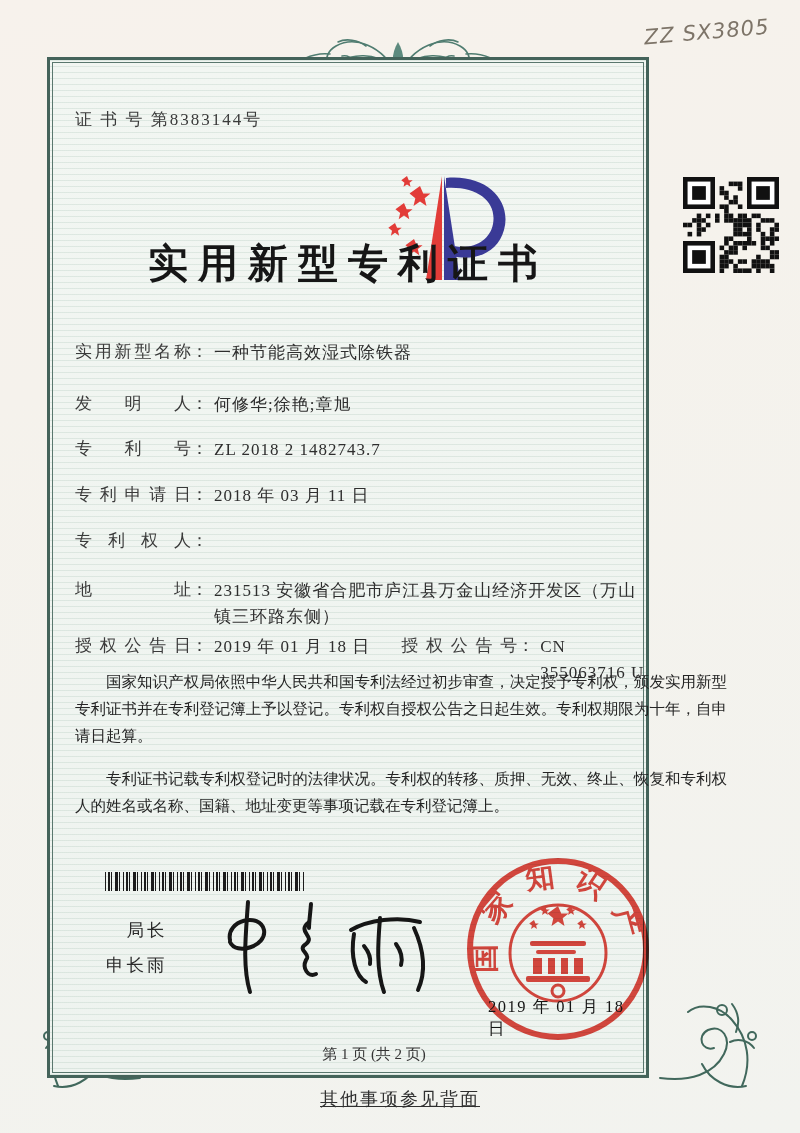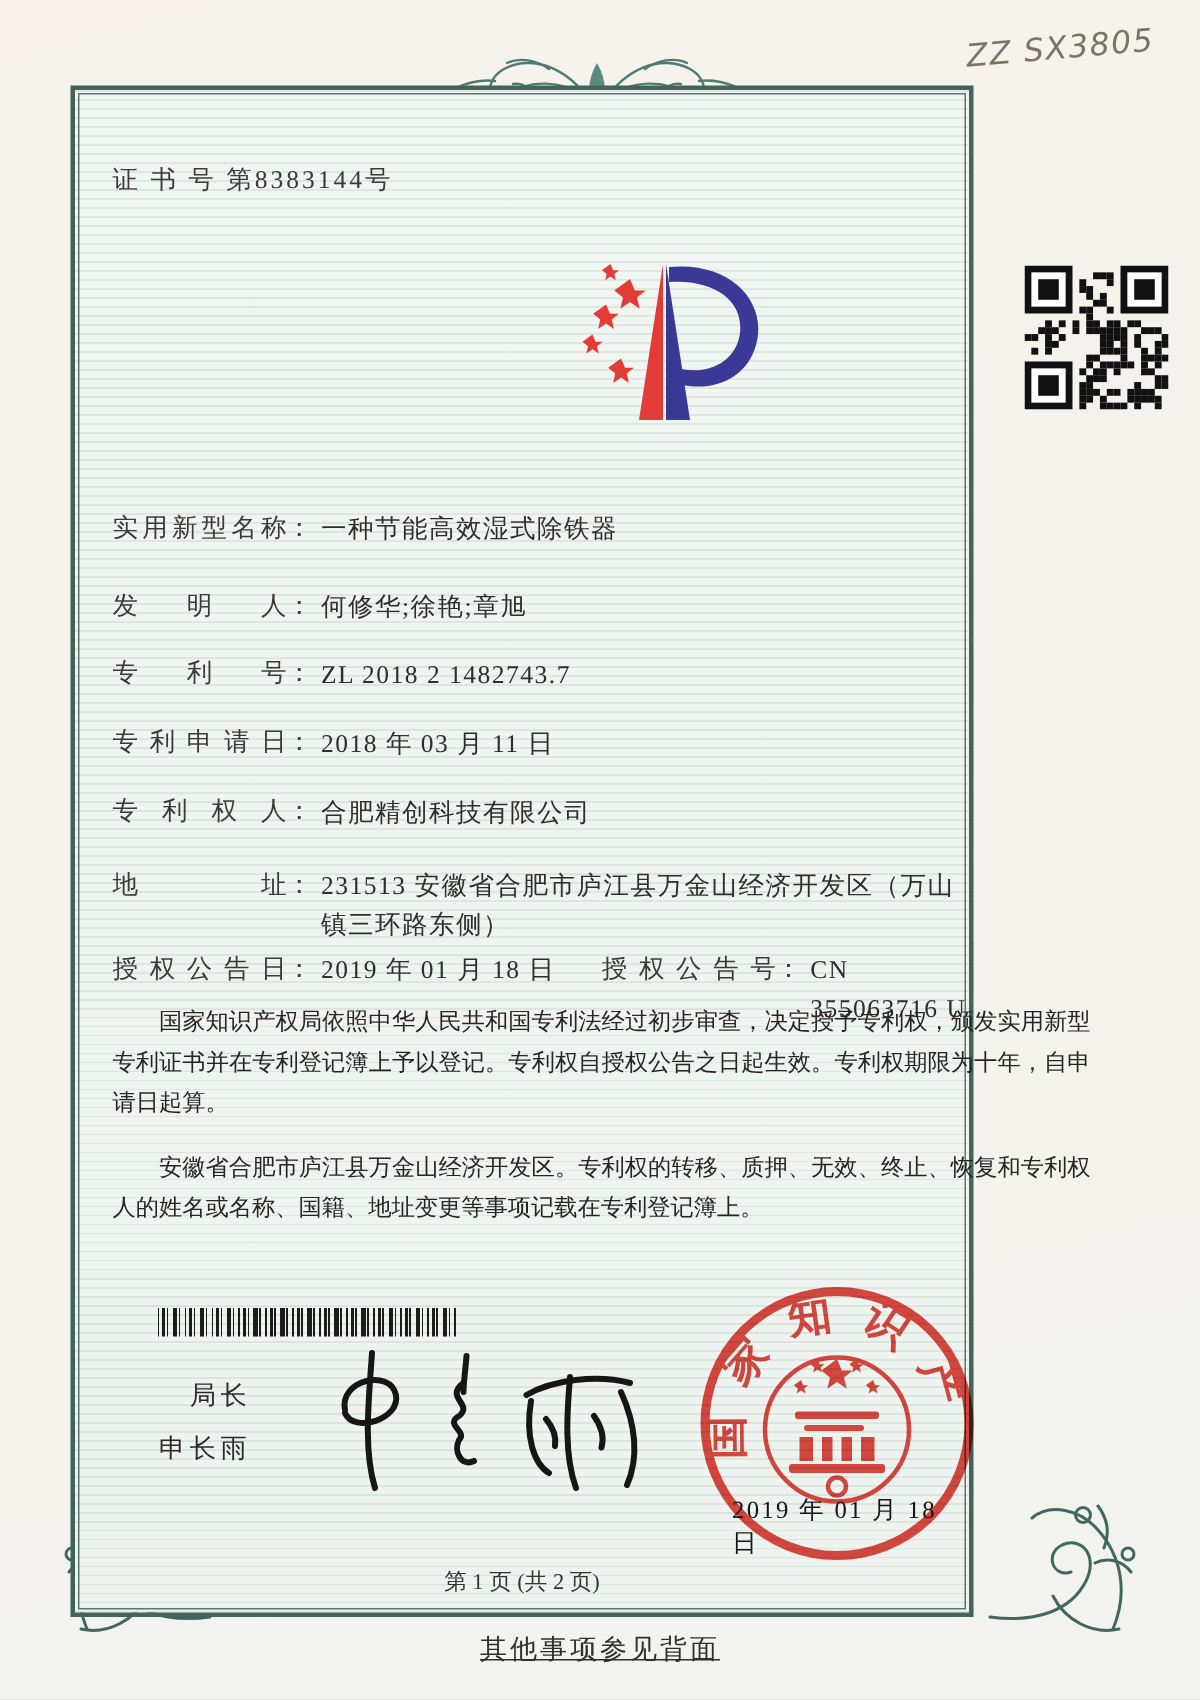--- a/index.html
+++ b/index.html
@@ -31,21 +31,21 @@
   .barcode{left:55px;top:812px;width:200px;height:19px;
     background:repeating-linear-gradient(90deg,
       #1c1c1c 0 1px,transparent 1px 3px,#1c1c1c 3px 5px,transparent 5px 6px,
       #1c1c1c 6px 7px,transparent 7px 10px,#1c1c1c 10px 13px,transparent 13px 14px,
       #1c1c1c 14px 15px,transparent 15px 18px);}
   .signer{left:56px;top:858px;font-size:17.5px;letter-spacing:3px;color:#2a2a2a;}
   .signer div{margin-bottom:11px;text-align:right;}
   .sig-svg{left:158px;top:828px;}
   .seal-svg{left:412px;top:793px;opacity:.9;mix-blend-mode:multiply;}
   .seal-date{left:438px;top:936px;font-size:16.5px;letter-spacing:1.5px;color:#151515;}
-  .page-info{left:0;top:985px;width:100%;text-align:center;font-size:15px;color:#333;}
+  .page-info{left:0;top:985px;width:100%;text-align:center;font-size:15px;color:#333;padding-left:26px;}
   .back-note{left:0;top:1087px;width:100%;text-align:center;font-size:18px;letter-spacing:2px;color:#2f2f2f;text-decoration:underline;}
   .handwritten{left:644px;top:20px;font-size:21px;font-style:italic;color:#7d7468;
     transform:rotate(-5deg);letter-spacing:1px;font-family:"DejaVu Sans",cursive,sans-serif;}
   .logo-svg{left:330px;top:108px;}
   .qr{left:633px;top:117px;width:96px;height:96px;}
   .orn-top{left:270px;top:32px;}
   .orn-bl{left:34px;top:990px;}
   .orn-br{left:656px;top:990px;transform:scaleX(-1);}
 </style>
 </head>
@@ -239,20 +239,21 @@
           <rect x="4.571428571428571" y="4.571428571428571" width="22.857142857142854" height="22.857142857142854" fill="#fff"></rect>
           <rect x="9.142857142857142" y="9.142857142857142" width="13.714285714285714" height="13.714285714285714" fill="#111"></rect>
           <rect x="64" y="0" width="32" height="32" fill="#111"></rect>
           <rect x="68.57142857142857" y="4.571428571428571" width="22.857142857142854" height="22.857142857142854" fill="#fff"></rect>
           <rect x="73.14285714285714" y="9.142857142857142" width="13.714285714285714" height="13.714285714285714" fill="#111"></rect>
           <rect x="0" y="64" width="32" height="32" fill="#111"></rect>
           <rect x="4.571428571428571" y="68.57142857142857" width="22.857142857142854" height="22.857142857142854" fill="#fff"></rect>
           <rect x="9.142857142857142" y="73.14285714285714" width="13.714285714285714" height="13.714285714285714" fill="#111"></rect>
         </svg></div>
 
+    <div class="abs page-title">实用新型专利证书</div>
 
     <div class="frow" style="top:280px">
       <span class="flabel">实用新型名称</span>
         <span class="fcolon">：</span>
         <span class="fvalue">一种节能高效湿式除铁器</span>
     </div>
     <div class="frow" style="top:332px">
       <span class="flabel">发明人</span>
         <span class="fcolon">：</span>
         <span class="fvalue">何修华;徐艳;章旭</span>
@@ -263,39 +264,38 @@
         <span class="fvalue">ZL 2018 2 1482743.7</span>
     </div>
     <div class="frow" style="top:423px">
       <span class="flabel">专利申请日</span>
         <span class="fcolon">：</span>
         <span class="fvalue">2018 年 03 月 11 日</span>
     </div>
     <div class="frow" style="top:469px">
       <span class="flabel">专利权人</span>
         <span class="fcolon">：</span>
-        <span class="fvalue">合肥精创科技有限公司</span>
     </div>
     <div class="frow" style="top:518px">
       <span class="flabel">地址</span>
         <span class="fcolon">：</span>
         <span class="fvalue">231513 安徽省合肥市庐江县万金山经济开发区（万山镇三环路东侧）</span>
     </div>
     <div class="frow" style="top:574px">
       <span class="flabel">授权公告日</span>
         <span class="fcolon">：</span>
         <span class="fvalue grant-val">2019 年 01 月 18 日</span>
       <span class="flabel" style="margin-left:28px">授权公告号</span>
         <span class="fcolon">：</span>
         <span class="fvalue">CN 355063716 U</span>
     </div>
 
     <div class="abs paras">
       <p>国家知识产权局依照中华人民共和国专利法经过初步审查，决定授予专利权，颁发实用新型专利证书并在专利登记簿上予以登记。专利权自授权公告之日起生效。专利权期限为十年，自申请日起算。</p>
-      <p>安徽省合肥市庐江县万金山经济开发区。专利权的转移、质押、无效、终止、恢复和专利权人的姓名或名称、国籍、地址变更等事项记载在专利登记簿上。</p>
+      <p>专利证书记载专利权登记时的法律状况。专利权的转移、质押、无效、终止、恢复和专利权人的姓名或名称、国籍、地址变更等事项记载在专利登记簿上。</p>
     </div>
 
     <div class="abs barcode"></div>
 
     <div class="abs signer">
       <div>局长</div>
       <div>申长雨</div>
     </div>
 
     <svg class="abs sig-svg" width="235" height="118" viewBox="0 0 235 118">

